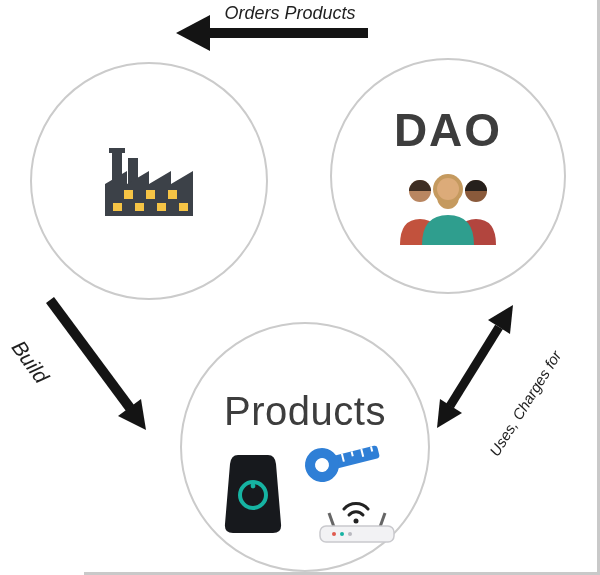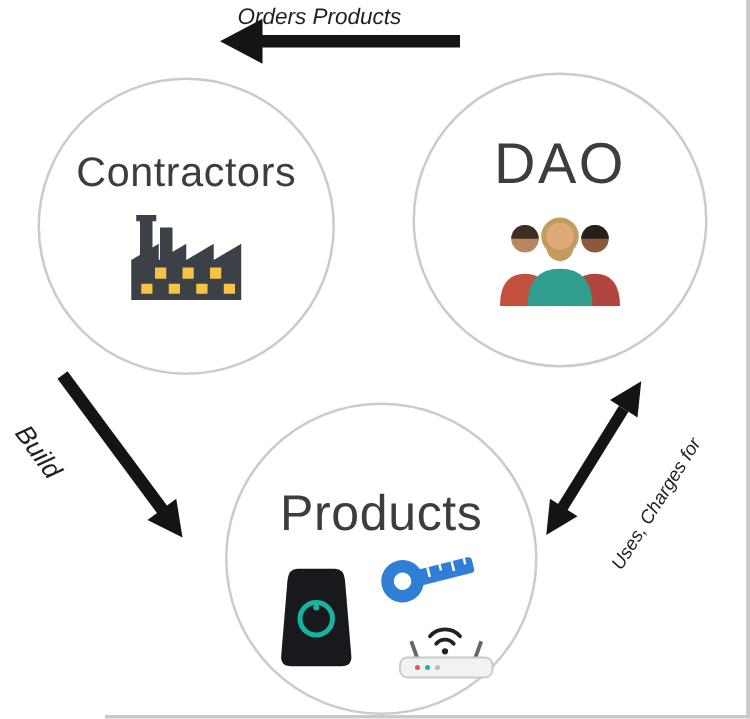--- a/index.html
+++ b/index.html
@@ -25,30 +25,30 @@
   #circle-contractors { left: 30px;  top: 62px;  width: 238px; height: 238px; }
   #circle-dao         { left: 330px; top: 58px;  width: 236px; height: 236px; }
   #circle-products    { left: 180px; top: 322px; width: 250px; height: 250px; }
   .node-label {
     color: #3d3d3d;
     font-weight: 300;
     letter-spacing: 0.5px;
     line-height: 1;
   }
   #circle-contractors .node-label { font-size: 33px; margin-bottom: 14px; }
-  #circle-dao .node-label         { font-size: 46px; margin-bottom: 12px; letter-spacing: 2px; }
+  #circle-dao .node-label         { font-size: 46px; margin-bottom: 12px; letter-spacing: 2px; font-weight: bold; }
   #circle-products .node-label    { font-size: 40px; margin-bottom: 8px; margin-top: 41px; }
   .edge-label {
     position: absolute;
     font-style: italic;
     color: #1f1f1f;
   }
   #label-orders {
     left: 190px; top: 3px; width: 200px;
-    font-size: 18px;
+    text-align: center; font-size: 18px;
   }
   #label-build {
     left: 26px; top: 336px; font-size: 21px;
     transform: rotate(54deg);
     transform-origin: left top;
     white-space: nowrap;
   }
   #label-uses {
     left: 486px; top: 450px; font-size: 15px;
     transform: rotate(-58deg);
@@ -80,21 +80,20 @@
       <polygon points="437,428 462,413 440,399" fill="#141414"></polygon>
       <polygon points="513,305 510,334 488,320" fill="#141414"></polygon>
     </g>
   </svg>
 
   <div class="edge-label" id="label-orders">Orders Products</div>
   <div class="edge-label" id="label-build">Build</div>
   <div class="edge-label" id="label-uses">Uses, Charges for</div>
 
   <div class="circle" id="circle-contractors">
-    <div class="node-label">Contractors</div>
     <svg width="100" height="74" viewBox="0 0 100 74">
       <g>
         <rect x="10" y="4" width="16" height="5" fill="#3c4148"></rect>
         <rect x="13" y="7" width="10" height="33" fill="#3c4148"></rect>
         <rect x="29" y="14" width="10" height="26" fill="#3c4148"></rect>
         <polygon points="6,72 6,40 28,27 28,40 50,27 50,40 72,27 72,40 94,27 94,72" fill="#3c4148"></polygon>
       </g>
       <g fill="#f6c445">
         <rect x="25" y="46" width="9" height="9"></rect>
         <rect x="47" y="46" width="9" height="9"></rect>

